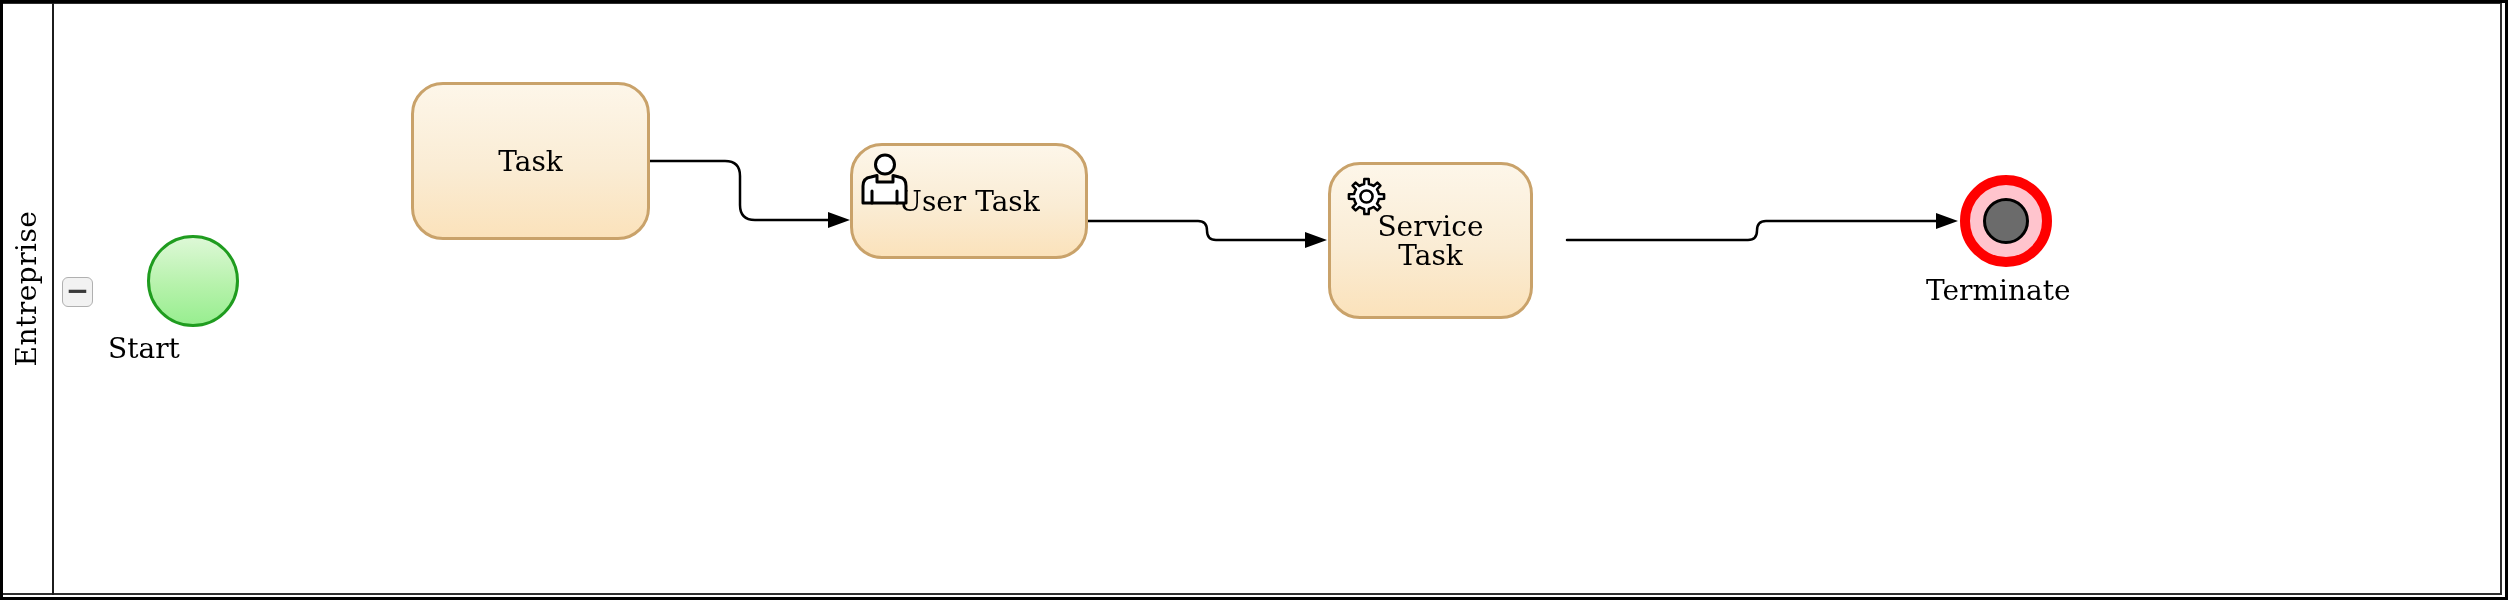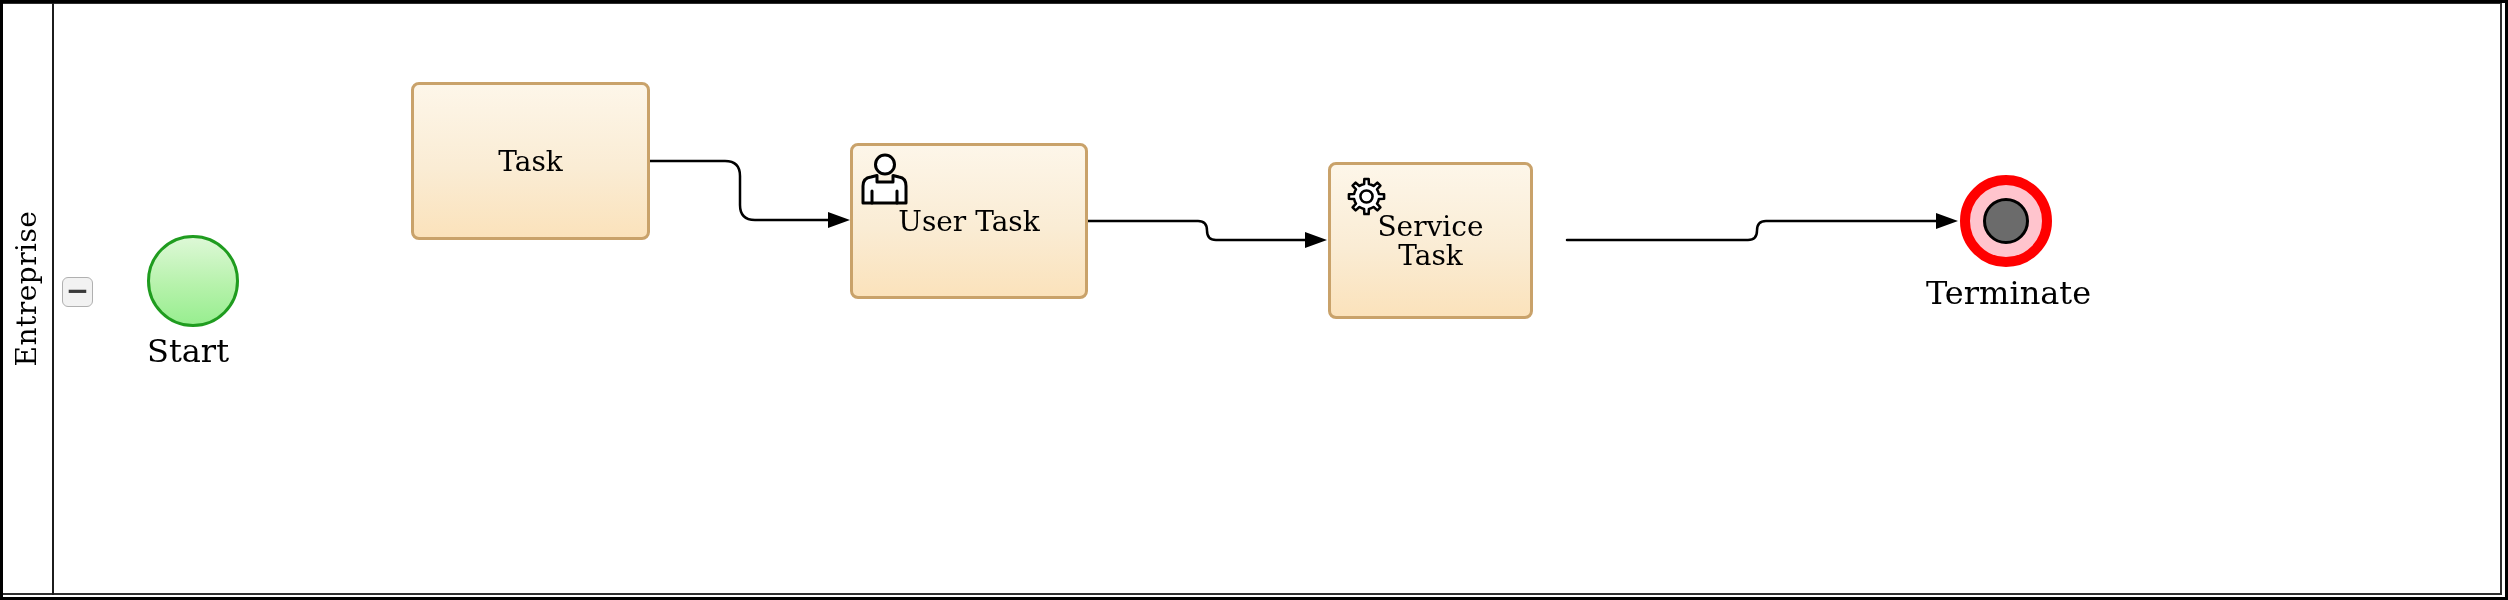--- a/index.html
+++ b/index.html
@@ -61,34 +61,34 @@
   
   .flows{
     position:absolute;left:0;top:0;width:2508px;height:600px;
     z-index:5;
   }
   
   .task-box{
     position:absolute;
     box-sizing:border-box;
     border:3px solid #c9a26a;
-    border-radius:8px;
+    border-radius:32px;
     background:linear-gradient(to bottom,#fdf6e9 0%,#faecd4 55%,#fbe2bb 100%);
     display:flex;align-items:center;justify-content:center;
     z-index:10;
     cursor:pointer;
   }
   .task-box .node-label{
     font-size:28px;
     line-height:29px;
     text-align:center;
     white-space:pre-line;
   }
   #task      {left:411px;top:82px; width:239px;height:158px;}
-  #user-task {left:850px;top:143px;width:238px;height:156px;}
+  #user-task {left:850px;top:143px;width:238px;height:116px;}
   #service-task{left:1328px;top:162px;width:205px;height:157px;}
   .corner-icon{position:absolute;z-index:11;}
   #user-task .corner-icon{left:8px;top:7px;}
   #service-task .corner-icon{left:14px;top:10px;}
   
   .start-event{
     position:absolute;left:147px;top:235px;
     width:86px;height:86px;
     border:3px solid #1f9c1f;
     border-radius:50%;
@@ -109,22 +109,22 @@
   .terminate-center{
     position:absolute;left:13px;top:13px;
     width:40px;height:40px;
     background:#6b6b6b;
     border:3px solid #000;
     border-radius:50%;
   }
   .event-label{
     position:absolute;
     width:160px;
-    text-align:center;
-    font-size:32px;
+    text-align:left;
+    font-size:28px;
     z-index:10;
   }
   #start-label{left:108px;top:332px;}
   #terminate-label{left:1926px;top:274px;}
 </style>
 </head>
 <body>
 
 <div class="stage">
 

